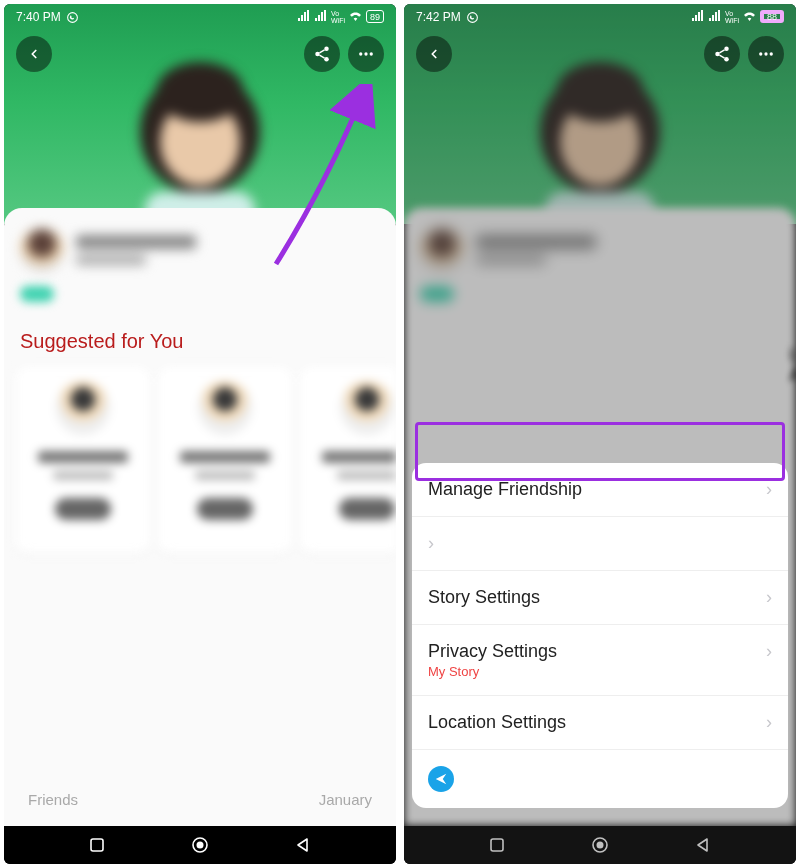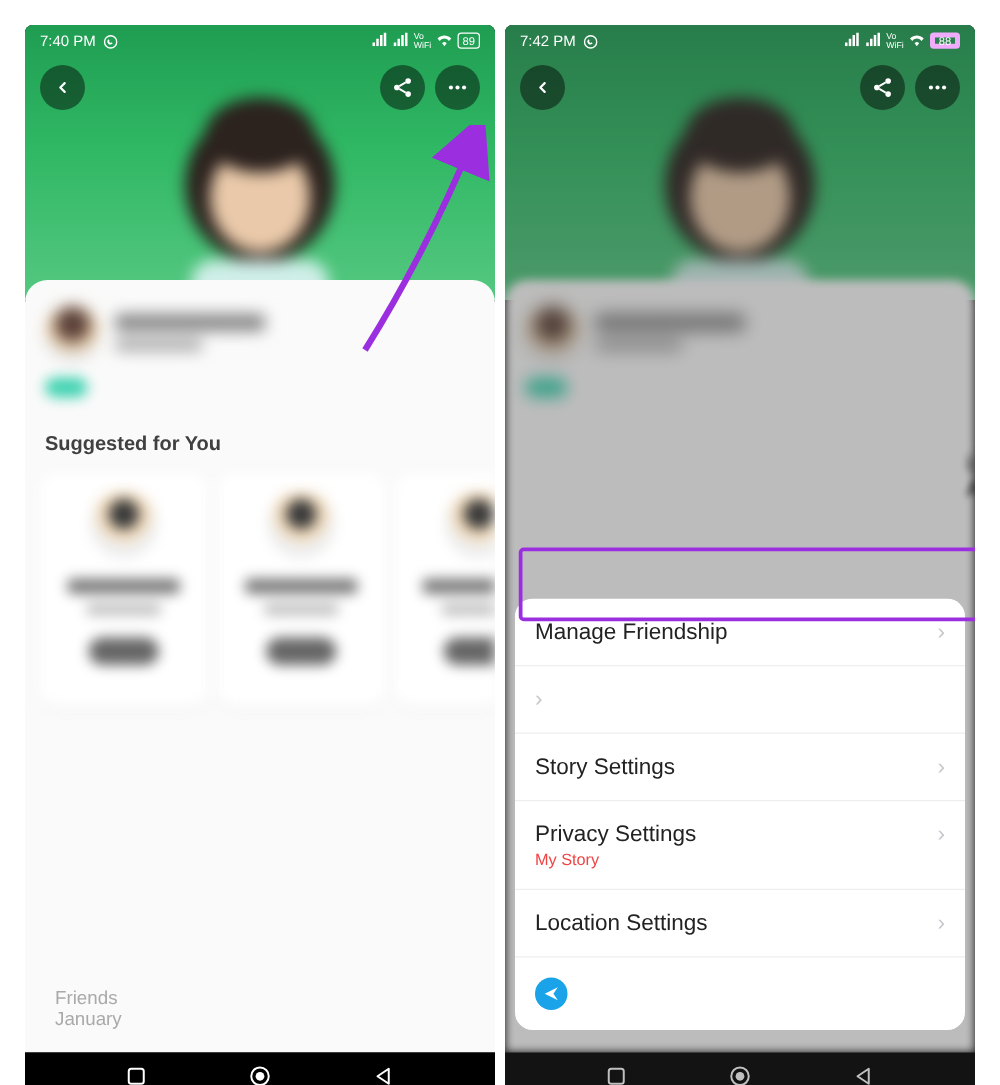--- a/index.html
+++ b/index.html
@@ -1,42 +1,42 @@
 <!DOCTYPE html>
 <html><head>
 <meta charset="utf-8">
 <style>
   * { box-sizing: border-box; margin: 0; padding: 0; }
   html, body { width: 800px; height: 868px; background: #fff; font-family: -apple-system, BlinkMacSystemFont, "Segoe UI", Helvetica, Arial, sans-serif; }
-  .wrap { display: flex; gap: 8px; padding: 20px; width: 800px; height: 740px; }
+  .wrap { display: flex; gap: 8px; padding: 4px; width: 800px; height: 740px; }
   .phone { position: relative; width: 392px; height: 860px; border-radius: 6px; overflow: hidden; background: #000; }
   .status-bar { position: absolute; top: 0; left: 0; right: 0; height: 26px; display: flex; align-items: center; justify-content: space-between; padding: 0 12px; color: #fff; font-size: 12px; font-weight: 500; z-index: 50; }
   .status-left { display: flex; align-items: center; gap: 5px; }
   .status-right { display: flex; align-items: flex-start; gap: 3px; font-size: 10px; }
   .status-right svg { display: block; }
   .profile-hero { position: absolute; top: 0; left: 0; right: 0; height: 220px; background: linear-gradient(180deg, #1f9d52 0%, #30b864 45%, #55c881 100%); }
   .bitmoji { position: absolute; left: 50%; top: 28px; transform: translateX(-50%); width: 230px; height: 200px; filter: blur(6px); }
   .topbar { position: absolute; top: 30px; left: 0; right: 0; height: 40px; display: flex; align-items: center; justify-content: space-between; padding: 0 12px; z-index: 40; }
   .circ-btn { width: 36px; height: 36px; border-radius: 50%; background: rgba(0,0,0,.45); display: flex; align-items: center; justify-content: center; color: #fff; }
   .topbar-right { display: flex; gap: 8px; }
   .sheet { position: absolute; top: 204px; left: 0; right: 0; bottom: 38px; background: #fafafa; border-top-left-radius: 18px; border-top-right-radius: 18px; padding: 12px 0 0 0; }
   .profile-row { display: flex; align-items: center; gap: 12px; padding: 8px 16px; filter: blur(6px); }
   .avatar-sm { width: 44px; height: 44px; border-radius: 50%; background: radial-gradient(circle at 50% 35%, #5b4139 0 14px, #e7cba6 14px 22px, transparent 22px), #ddd; }
   .name-block .n1 { width: 120px; height: 14px; background: #888; border-radius: 4px; margin-bottom: 6px; }
   .name-block .n2 { width: 70px; height: 10px; background: #aaa; border-radius: 4px; }
   .badge-row { padding: 6px 16px 14px; filter: blur(5px); }
   .badge { display: inline-block; width: 34px; height: 16px; background: #3fd2b0; border-radius: 8px; }
-  .section-title { padding: 10px 16px 8px; font-size: 16px; font-weight: 700; color: #404040; }
+  .section-title { padding: 10px 16px 8px; font-size: 20px; font-weight: 400; color: #b91c1c; }
   .sugg-row { display: flex; gap: 0; padding: 6px 8px 14px; overflow: hidden; filter: blur(5px); }
   .sugg-card { width: 134px; flex: 0 0 134px; height: 186px; background: #fff; border-radius: 12px; margin: 0 4px; display: flex; flex-direction: column; align-items: center; padding: 14px 6px; box-shadow: 0 1px 2px rgba(0,0,0,.08); }
   .sugg-av { width: 54px; height: 54px; border-radius: 50%; background: radial-gradient(circle at 50% 34%, #3a3a3a 0 12px, #efd9ba 12px 22px, transparent 22px), #eee; margin-bottom: 16px; }
   .sugg-n { width: 90px; height: 12px; background: #777; border-radius: 4px; margin-bottom: 8px; }
   .sugg-u { width: 60px; height: 9px; background: #bbb; border-radius: 4px; margin-bottom: 18px; }
   .sugg-b { width: 56px; height: 22px; background: #666; border-radius: 11px; }
-  .footer-row { position: absolute; left: 0; right: 0; bottom: 18px; display: flex; justify-content: space-between; padding: 0 24px; color: #a9a9a9; font-size: 15px; flex-direction: column; }
+  .footer-row { position: absolute; left: 0; right: 0; bottom: 18px; display: flex; justify-content: space-between; padding: 0 24px; color: #a9a9a9; font-size: 15px; }
   .navbar { position: absolute; bottom: 0; left: 0; right: 0; height: 38px; background: #000; display: flex; align-items: center; justify-content: space-evenly; }
   .navbar svg { display: block; }
   .arrow-annot { position: absolute; width: 140px; height: 190px; top: 80px; left: 252px; z-index: 60; pointer-events: none; }
   
   .dim-overlay { position: absolute; inset: 0; background: rgba(60,60,60,.32); z-index: 20; }
   .sheet-b { filter: blur(4px); }
   .action-sheet { position: absolute; left: 8px; right: 8px; bottom: 46px; z-index: 30; }
   .action-list { background: #fff; border-radius: 14px; overflow: hidden; margin-bottom: 10px; }
   .action-item { display: flex; justify-content: space-between; padding: 16px 16px; border-top: 1px solid #eee; font-size: 18px; color: #222; position: relative; gap: 15px; }
   .action-item:first-child { border-top: none; }

